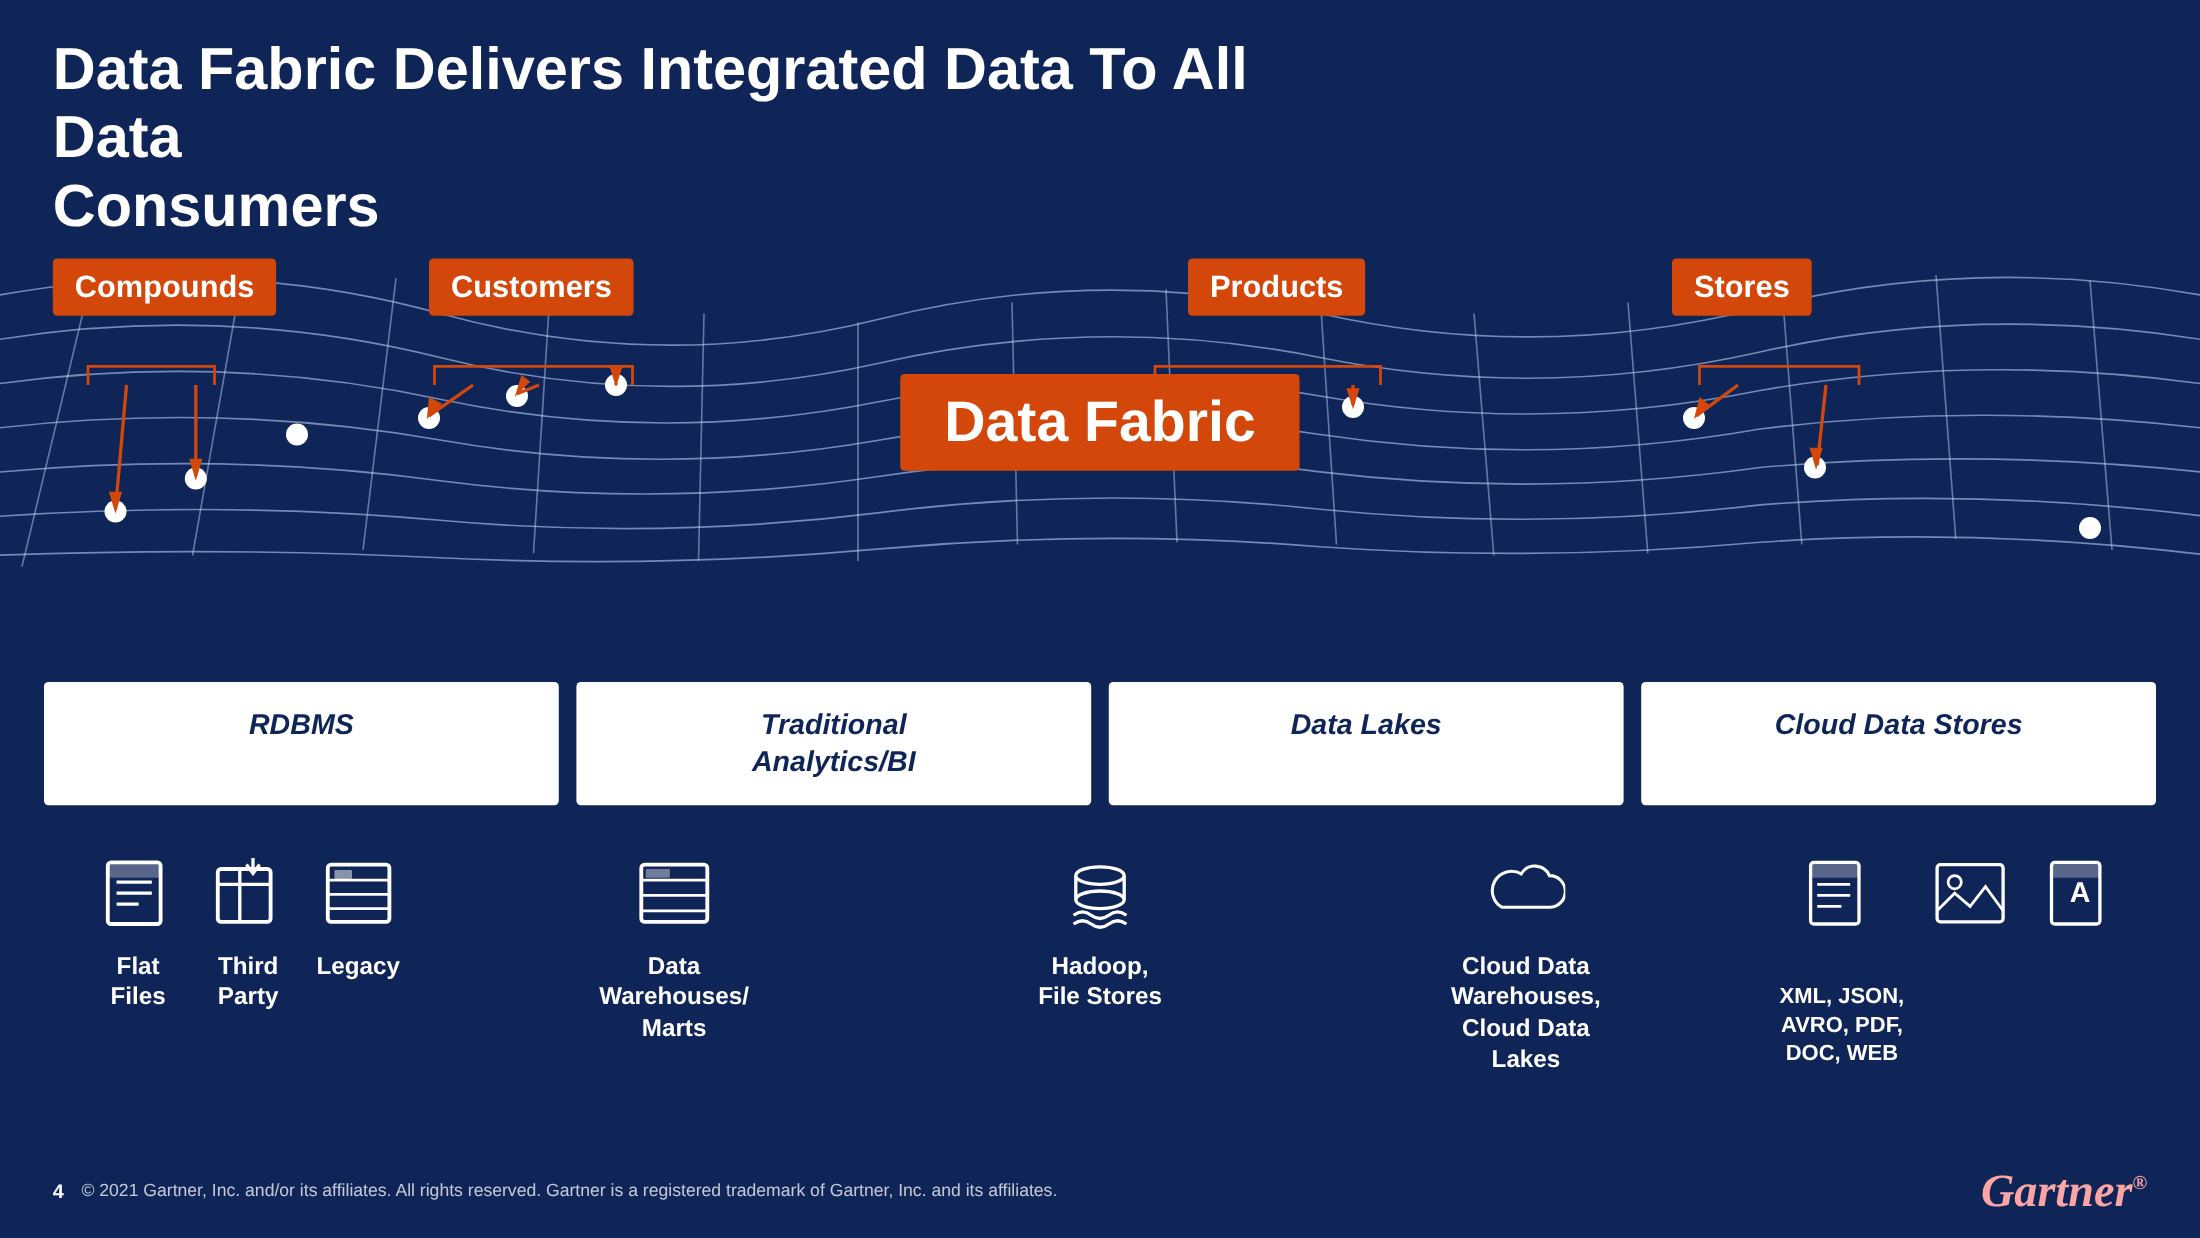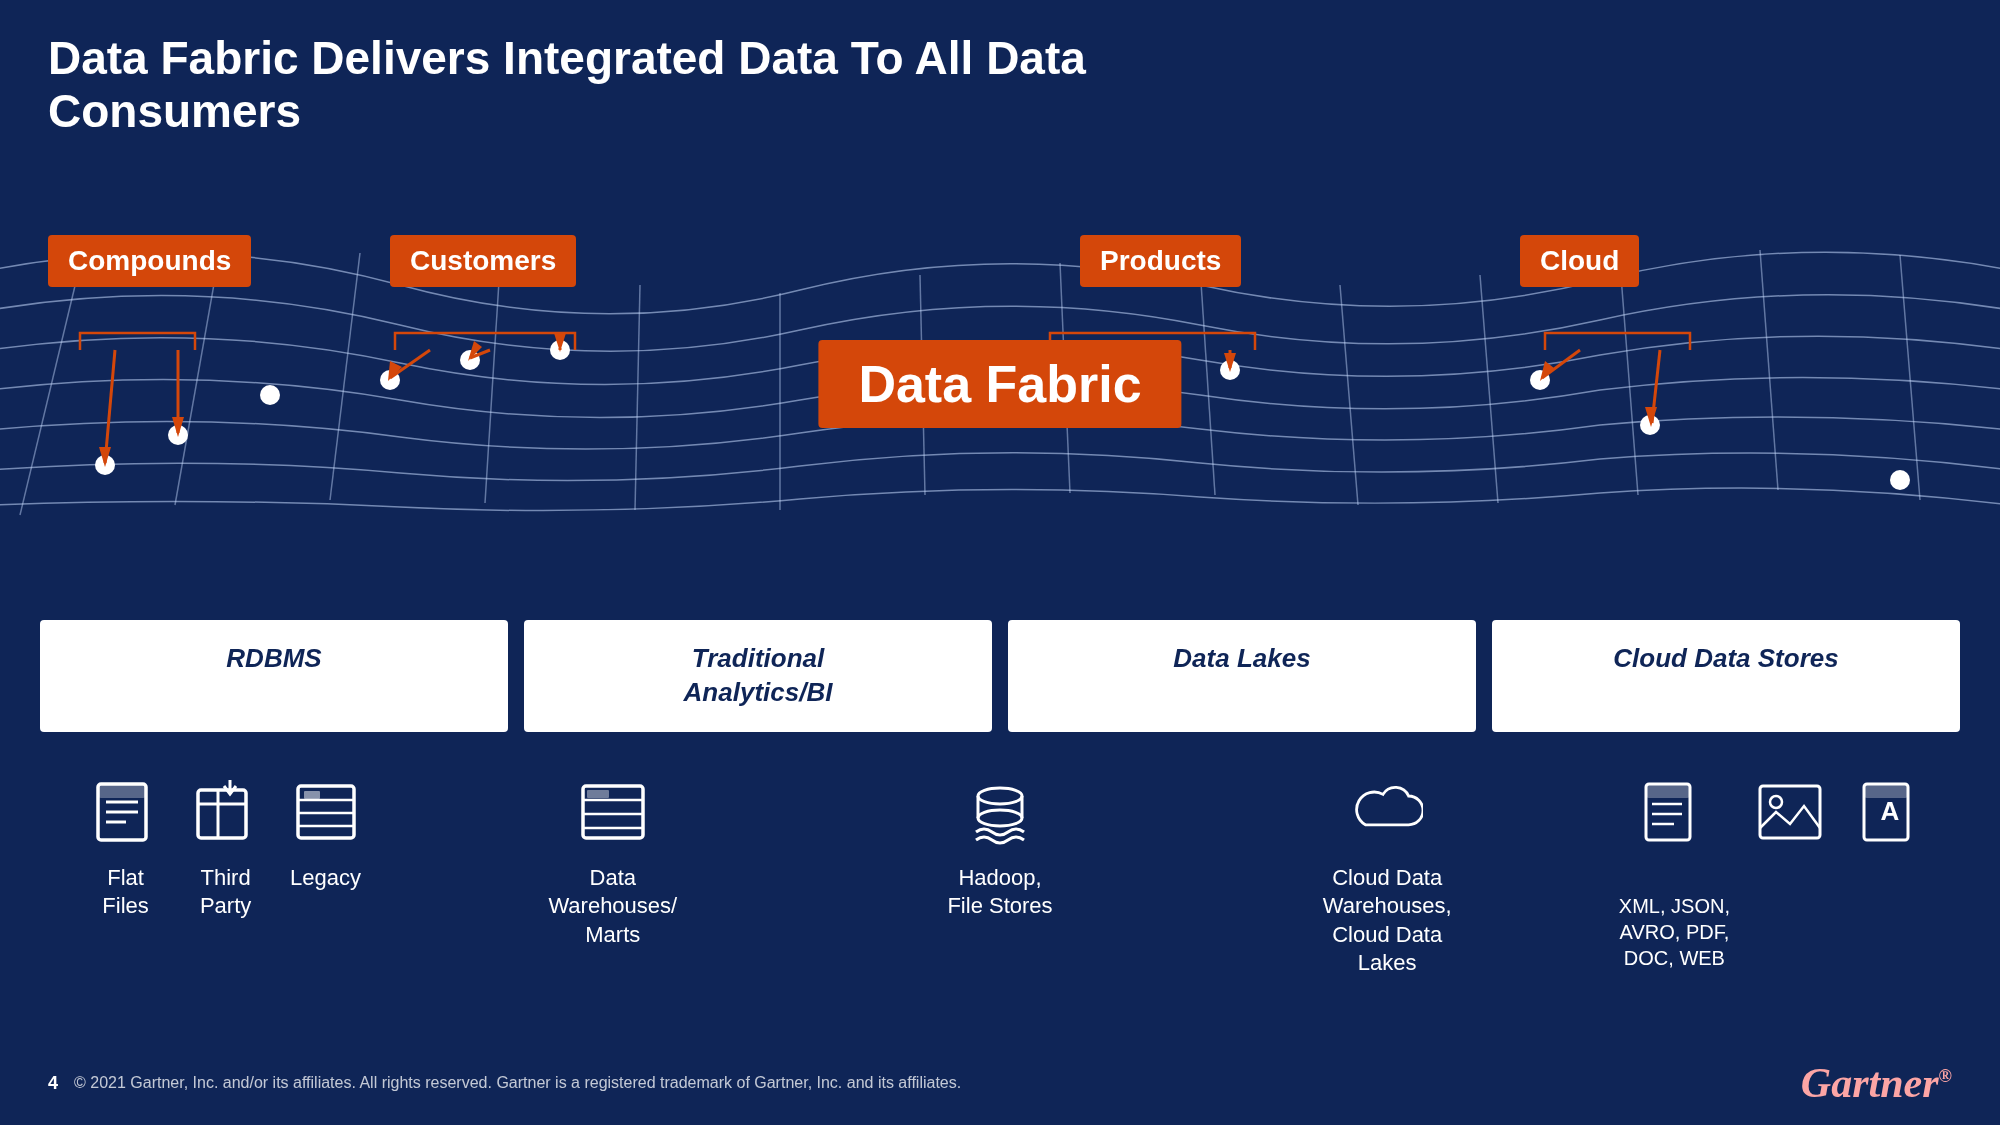--- a/index.html
+++ b/index.html
@@ -11,21 +11,21 @@
       color: white;
       overflow: hidden;
       position: relative;
     }
 
     
     .title {
       position: absolute;
       top: 32px;
       left: 48px;
-      font-size: 46px;
+      font-size: 54px;
       font-weight: 900;
       line-height: 1.15;
       color: white;
       max-width: 1100px;
     }
 
     
     .fabric-area {
       position: absolute;
       top: 185px;
@@ -124,21 +124,21 @@
       justify-content: center;
     }
 
     .data-item-icon svg {
       width: 72px;
       height: 72px;
     }
 
     .data-item-label {
       font-size: 22px;
-      font-weight: 400;
+      font-weight: 700;
       line-height: 1.3;
       color: white;
       text-align: center;
       max-width: 140px;
     }
 
     
     .footer {
       position: absolute;
       bottom: 18px;
@@ -280,21 +280,21 @@
     <polyline points="1050,165 1050,148 1255,148 1255,165" stroke="#d4470a" stroke-width="2.5" fill="none"></polyline>
 
     <polyline points="1545,165 1545,148 1690,148 1690,165" stroke="#d4470a" stroke-width="2.5" fill="none"></polyline>
 
   </svg>
 
   <div class="label-badge badge-compounds">Compounds</div>
   <div class="label-badge badge-customers">Customers</div>
   <div class="label-badge badge-datafabric">Data Fabric</div>
   <div class="label-badge badge-products">Products</div>
-  <div class="label-badge badge-claims">Cloud</div>
+  <div class="label-badge badge-claims">Stores</div>
 
 </div>
 
 <div class="bottom-section">
 
   <div class="categories-row">
     <div class="category-box">RDBMS</div>
     <div class="category-box">Traditional<br>Analytics/BI</div>
     <div class="category-box">Data Lakes</div>
     <div class="category-box">Cloud Data Stores</div>

